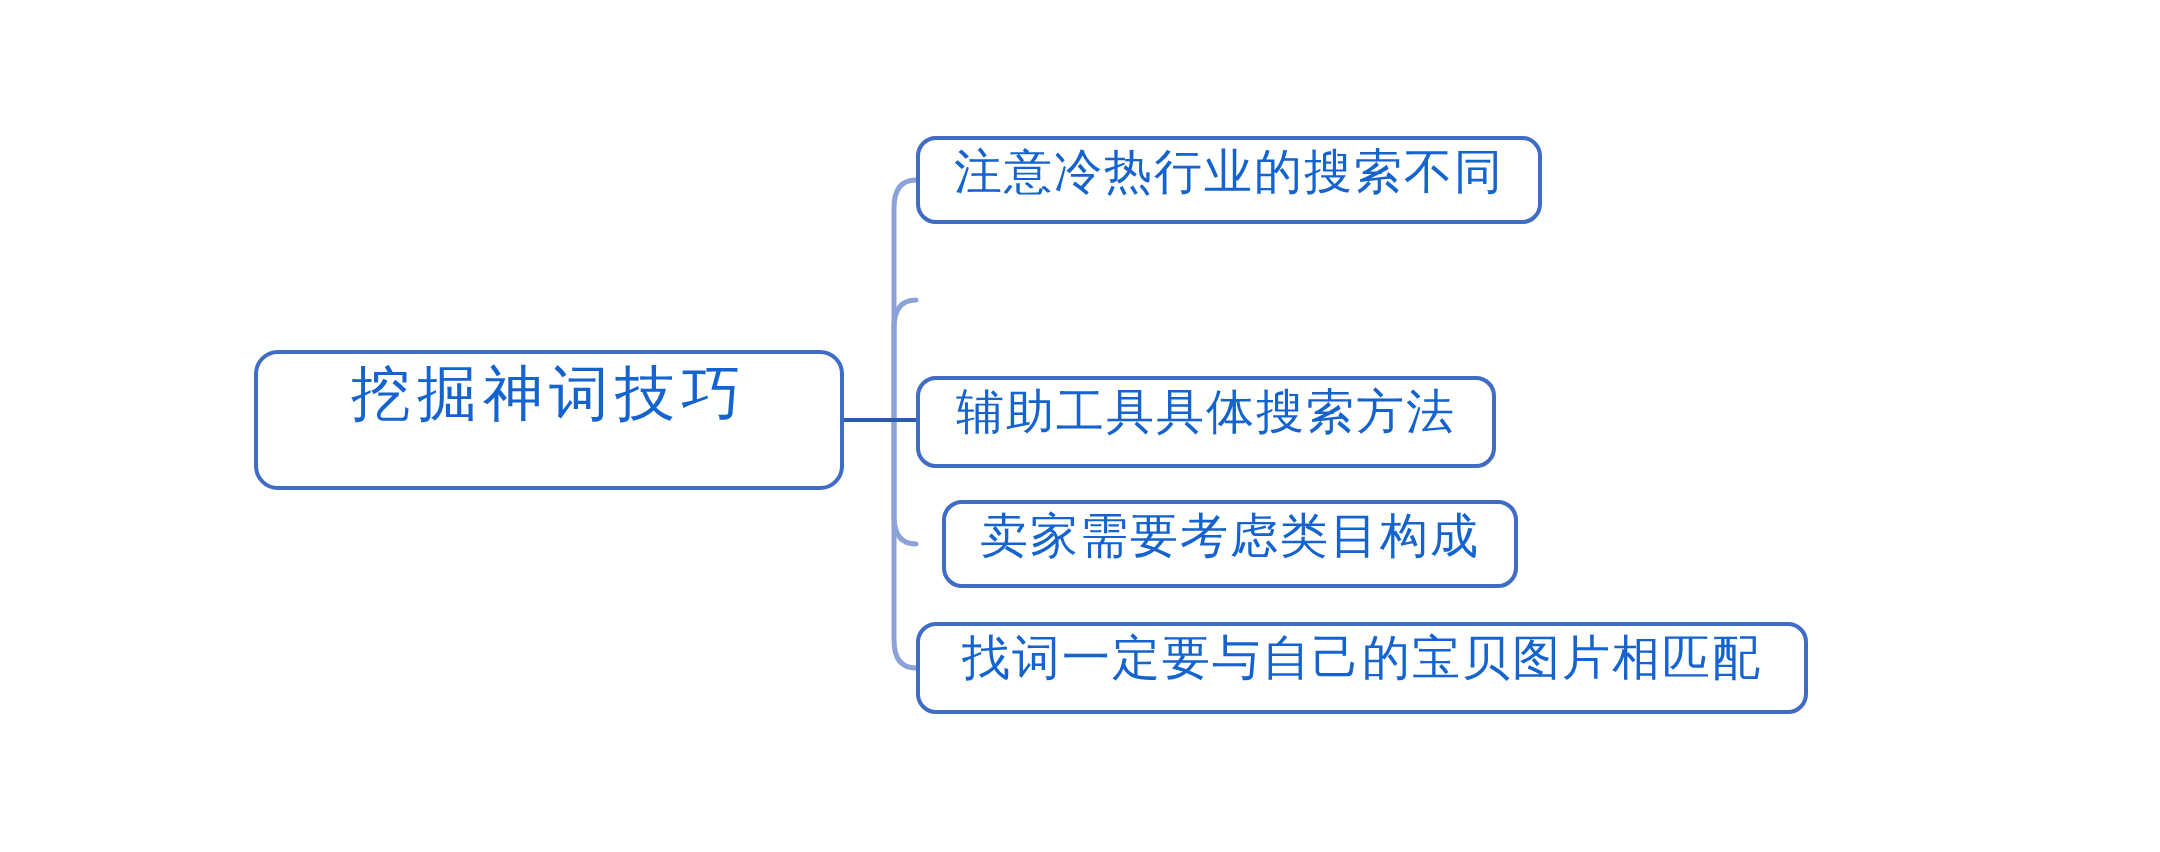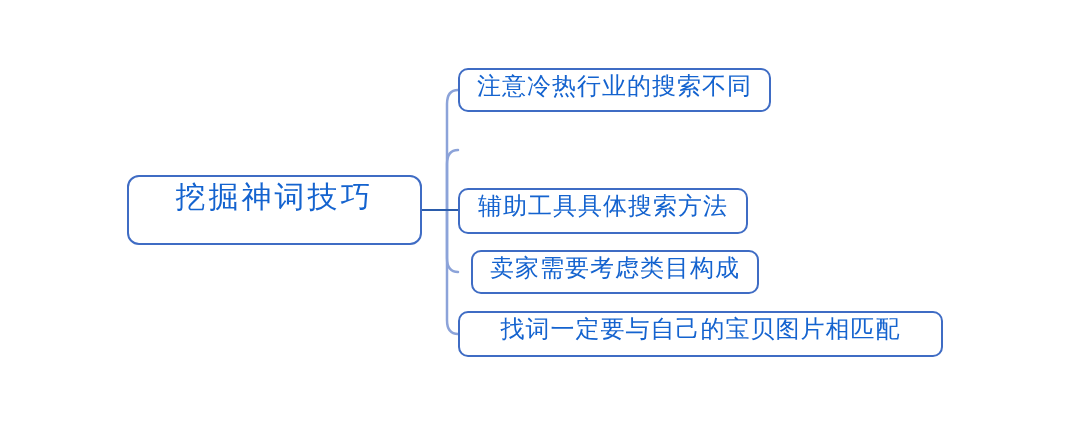--- a/index.html
+++ b/index.html
@@ -65,21 +65,21 @@
   .child {
     border-radius: 10px;
     font-size: 24px;
     letter-spacing: 1px;
     padding: 0 14px;
   }
   .c0 { left: 458px; top: 68px;  width: 313px; height: 44px; }
   .c1 { left: 458px; top: 127px; width: 163px; height: 46px; }
   .c2 { left: 458px; top: 188px; width: 290px; height: 46px; }
   .c3 { left: 456px; top: 250px; width: 288px; height: 44px; margin-left: 15px; }
-  .c4 { left: 458px; top: 311px; width: 485px; height: 46px; }
+  .c4 { left: 458px; top: 311px; width: 446px; height: 46px; }
 </style>
 </head>
 <body>
 
 <div class="canvas">
 
   <svg class="connectors" viewBox="0 0 1080 426" xmlns="http://www.w3.org/2000/svg">
     <path class="branch" d="M458,90 Q447,90 447,104 L447,210"></path>
     <path class="branch" d="M458,150 Q447,150 447,164 L447,210"></path>
     <path class="branch" d="M458,272 Q447,272 447,258 L447,210"></path>

